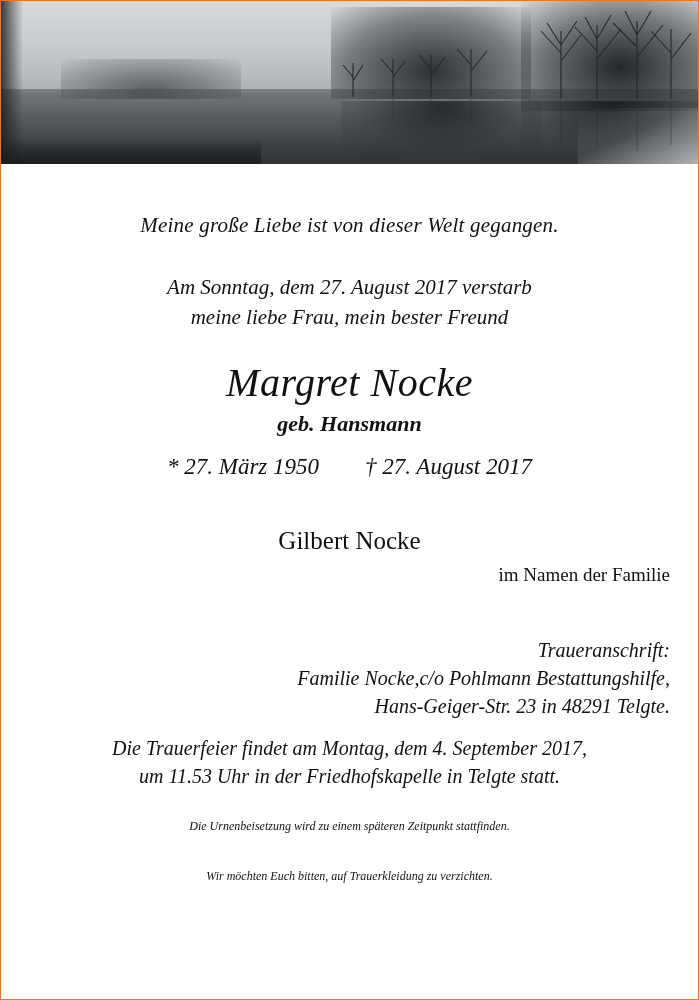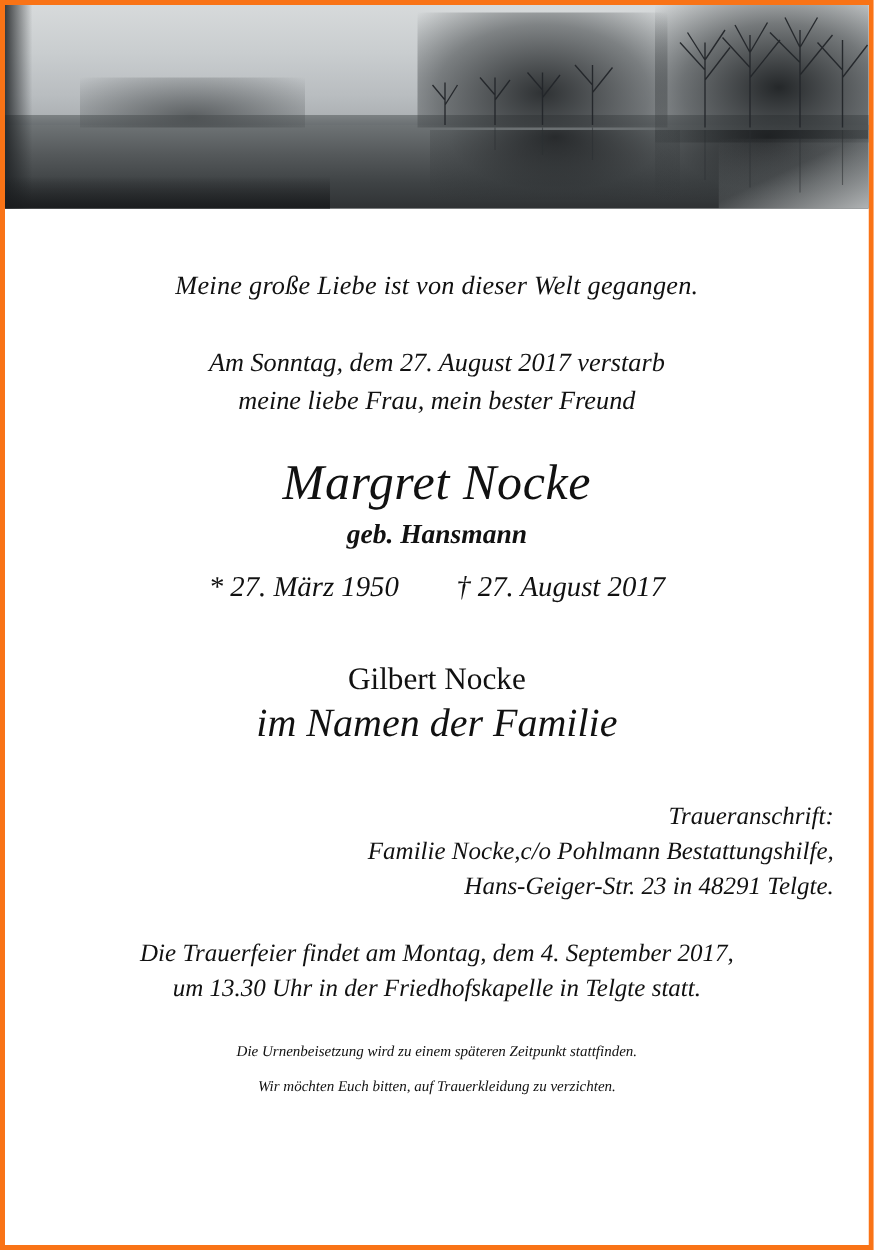--- a/index.html
+++ b/index.html
@@ -10,21 +10,21 @@
   body {
     width: 699px;
     height: 1000px;
     font-family: "Liberation Serif", serif;
   }
   .page {
     position: relative;
     width: 699px;
     height: 1000px;
     box-sizing: border-box;
-    border: 4px solid #f97316;
+    border: 1px solid #f97316;
     background: #ffffff;
     overflow: hidden;
   }
   
   .photo {
     position: relative;
     width: 100%;
     height: 163px;
     overflow: hidden;
     background: #cfd3d4;
@@ -134,39 +134,39 @@
     justify-content: center;
     gap: 46px;
   }
   .dates span { white-space: pre; }
   .block-survivor { margin-top: 42px; }
   .survivor-name {
     font-size: 25px;
     line-height: 34px;
   }
   .survivor-sub {
-    font-style: italic;
-    font-size: 32px;
+    font-size: 19px;
     line-height: 34px;
+    text-align: right;
   }
   .block-address { margin-top: 44px; }
   .address {
     font-style: italic;
     font-size: 20px;
     line-height: 28px;
     text-align: right;
   }
-  .block-service { margin-top: 26px; }
+  .block-service { margin-top: 14px; }
   .service {
     font-style: italic;
     font-size: 20px;
     line-height: 28px;
   }
   .block-urn { margin-top: 22px; }
-  .block-request { }
+  .block-request { margin-top: 22px; }
   .note {
     font-style: italic;
     font-size: 12px;
     line-height: 28px;
   }
 </style>
 </head>
 <body>
 
 <div class="page">
@@ -226,21 +226,21 @@
     </div>
 
     <div class="block-address">
       <p class="line address">Traueranschrift:</p>
       <p class="line address">Familie Nocke,c/o  Pohlmann Bestattungshilfe,</p>
       <p class="line address">Hans-Geiger-Str. 23 in 48291 Telgte.</p>
     </div>
 
     <div class="block-service">
       <p class="line service">Die Trauerfeier findet am Montag, dem 4. September 2017,</p>
-      <p class="line service">um 13.30 Uhr in der Friedhofskapelle in Telgte statt.</p>
+      <p class="line service">um 11.53 Uhr in der Friedhofskapelle in Telgte statt.</p>
     </div>
 
     <div class="block-urn">
       <p class="line note">Die Urnenbeisetzung wird zu einem späteren Zeitpunkt stattfinden.</p>
     </div>
 
     <div class="block-request">
       <p class="line note">Wir möchten Euch bitten, auf Trauerkleidung zu verzichten.</p>
     </div>
 

